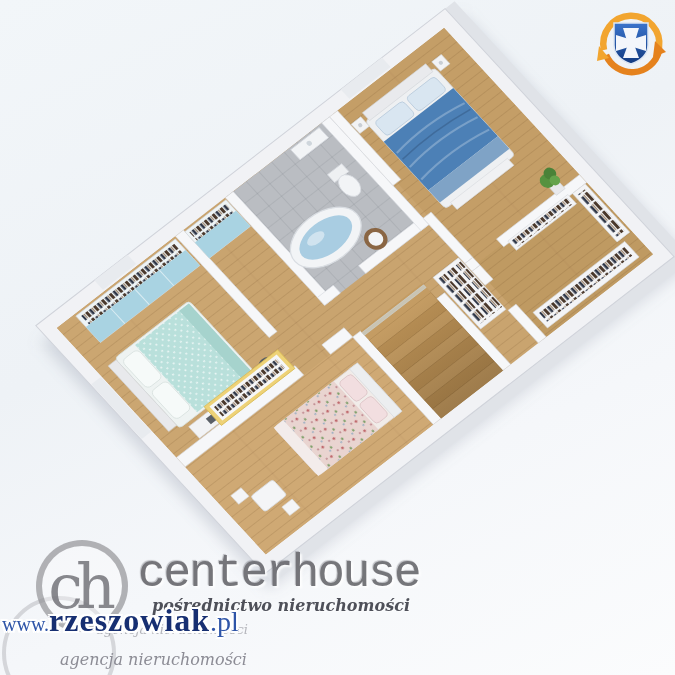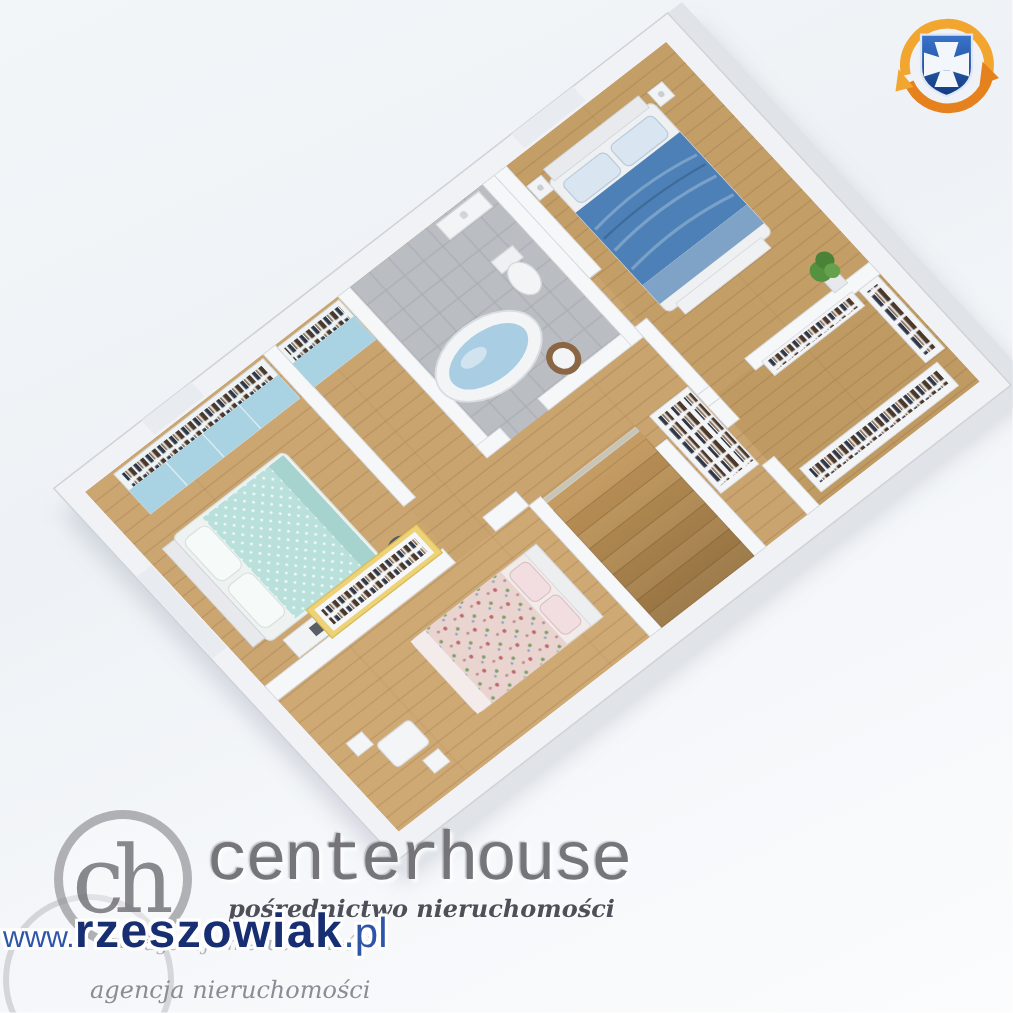--- a/index.html
+++ b/index.html
@@ -4,21 +4,21 @@
 <style>
   html,body{margin:0;padding:0;}
   body{
     width:675px;height:675px;overflow:hidden;position:relative;
     background:linear-gradient(155deg,#f2f6f9 0%,#eef2f6 40%,#f5f7fa 68%,#fbfcfd 100%);
     font-family:"Liberation Sans",sans-serif;
   }
   .stage{position:absolute;inset:0;}
   svg{display:block;}
   
-  .wm{position:absolute;white-space:nowrap;pointer-events:none;}
+  .wm{position:absolute;white-space:nowrap;pointer-events:none;font-family:Liberation Serif, serif;}
   .ch-ring{
     left:36px;top:540px;width:92px;height:92px;border-radius:50%;
     border:6px solid rgba(118,118,124,.55);
     background:rgba(252,252,253,.35);
     display:flex;align-items:center;justify-content:center;
     font-family:"DejaVu Serif","Liberation Serif",serif;
     font-size:62px;color:rgba(108,108,114,.8);letter-spacing:-7px;
     padding-right:7px;box-sizing:border-box;
   }
   .ch-ring-faint{

